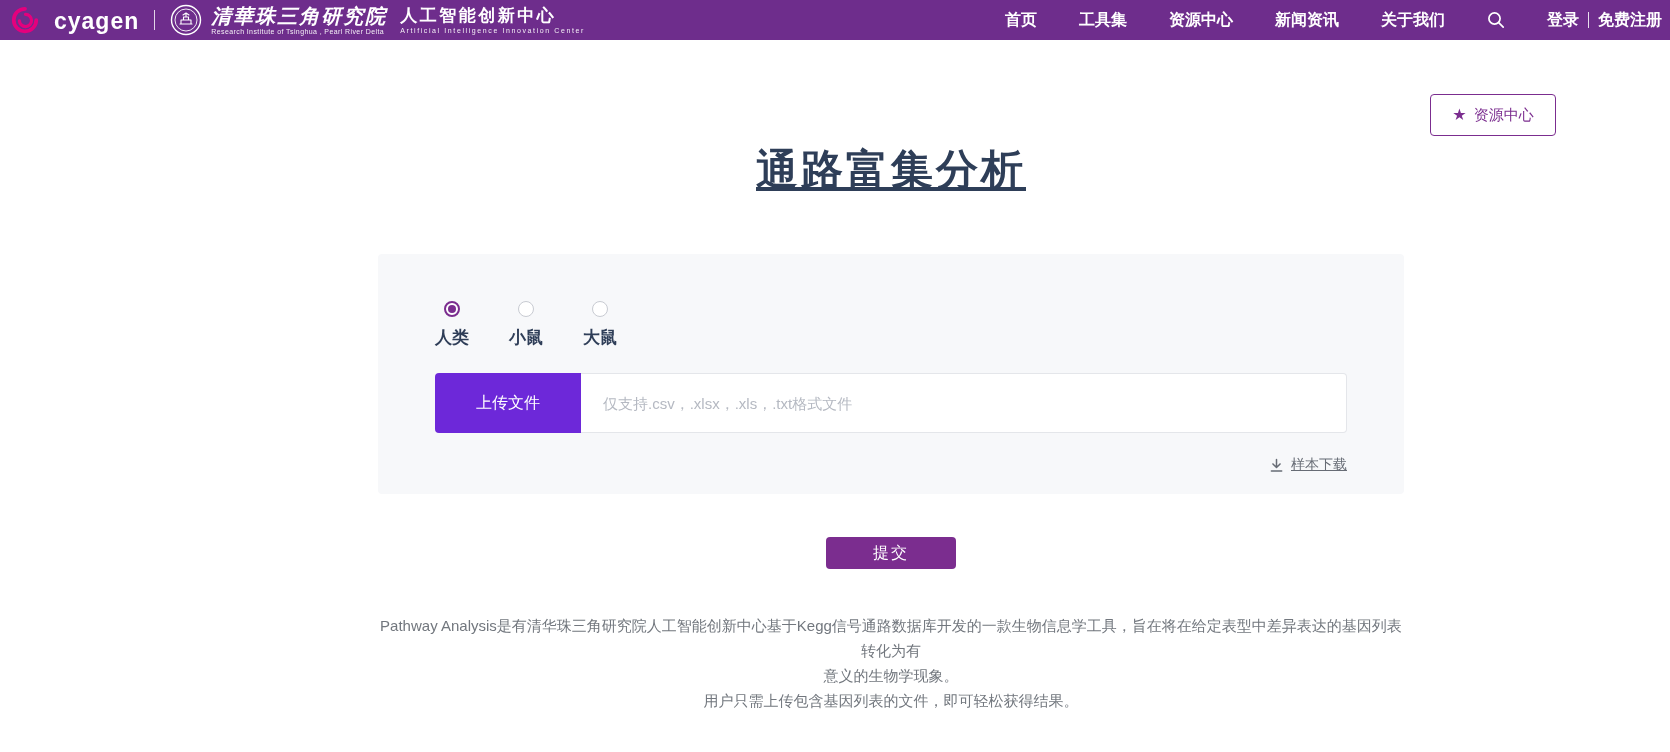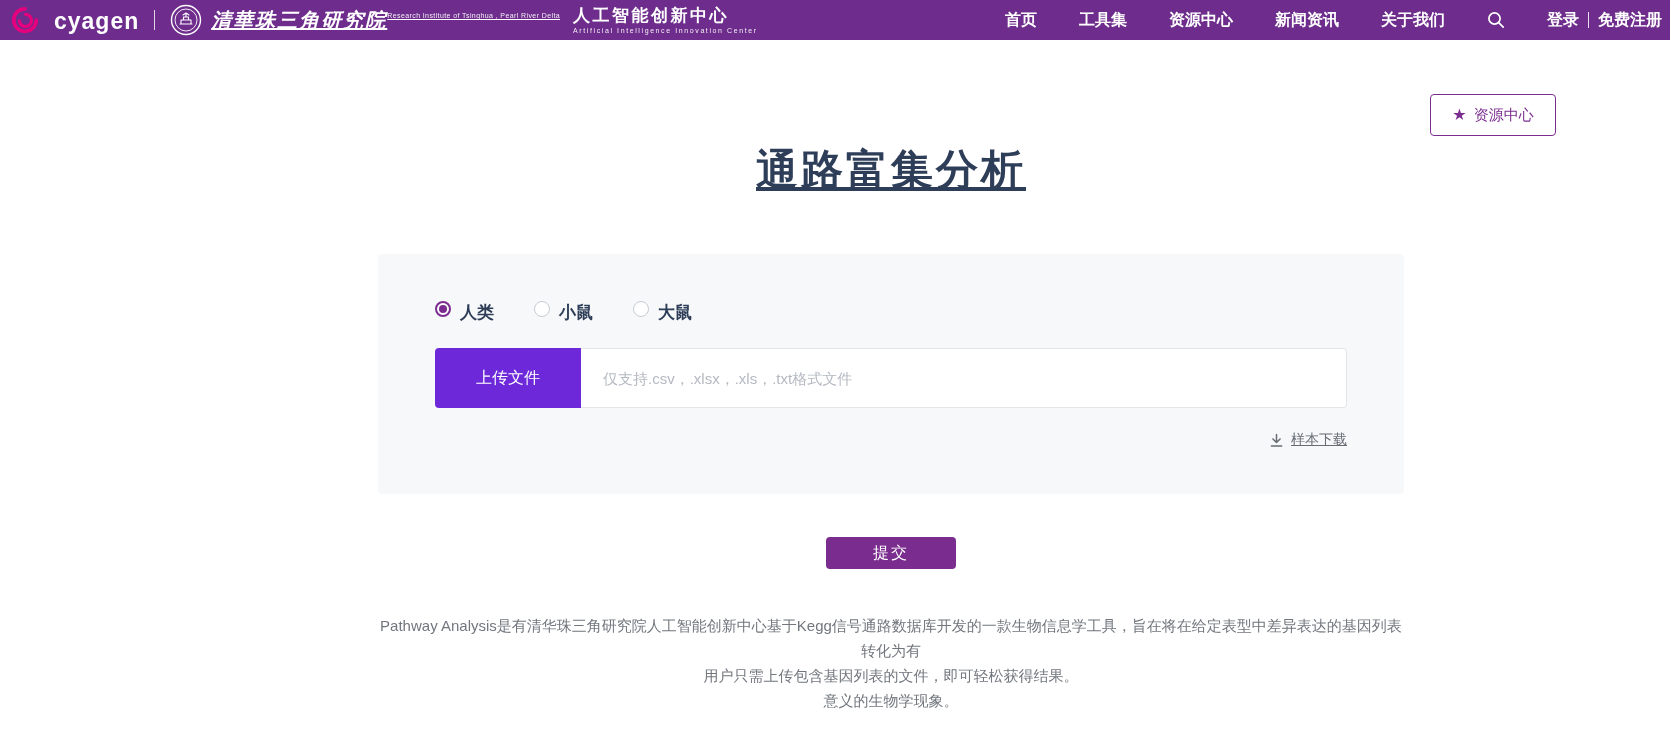--- a/index.html
+++ b/index.html
@@ -7,21 +7,21 @@
     font-family:"Liberation Sans","DejaVu Sans",sans-serif; }
 
   
   .topbar { position:relative; width:100%; height:40px; background:#6E2D8C;
     display:flex; align-items:center; justify-content:space-between;
     padding:0 8px 0 10px; color:#fff; }
   .nav-left { display:flex; align-items:center; gap:9px; height:100%; }
   .logo-wrap { display:flex; align-items:flex-end; gap:14px; cursor:pointer; }
   .logo-text { font-size:23px; font-weight:bold; letter-spacing:1px; color:#fff; }
   .logo-divider { width:1px; height:20px; background:rgba(255,255,255,.8); margin:0 6px; }
-  .inst-block { display:flex; flex-direction:row; line-height:1;text-decoration:underline; }
+  .inst-block { display:flex; flex-direction:column; line-height:1; }
   .inst-name { font-family:"DejaVu Serif","Liberation Serif",serif; font-style:italic;
     font-weight:bold; font-size:20px; letter-spacing:2px; }
   .inst-sub { font-size:7px; letter-spacing:.4px; margin-top:2px; color:rgba(255,255,255,.92); }
   .center-block { display:flex; flex-direction:column; line-height:1; margin-left:4px; }
   .center-name { font-size:17px; font-weight:bold; letter-spacing:2.5px; }
   .center-sub { font-size:7px; letter-spacing:1.6px; margin-top:3px; color:rgba(255,255,255,.92); }
 
   .nav-right { display:flex; align-items:center; gap:42px; }
   .nav-item { font-size:16px; font-weight:600; color:#fff; cursor:pointer; white-space:nowrap; }
   .search-btn { display:flex; align-items:center; cursor:pointer; }
@@ -38,21 +38,21 @@
 
   
   .container { width:1026px; margin-left:378px; }
   .page-title { margin-top:102px; text-align:center; font-size:42px; font-weight:bold;
     letter-spacing:3px; color:#2E3E58;text-decoration:underline; }
 
   .card { margin-top:56px; width:1026px; height:240px; background:#F7F8FA;
     border-radius:4px; padding:47px 57px 0 57px; }
 
   .radio-group { display:flex; align-items:center; gap:40px; }
-  .radio-option { display:flex; align-items:flex-start; gap:9px; cursor:pointer; }
+  .radio-option { display:flex; align-items:center; gap:9px; cursor:pointer;flex-direction:column; }
   .radio-circle { width:16px; height:16px; border-radius:50%;
     border:1px solid #C8CBD2; background:#fff; position:relative; flex:0 0 auto; }
   .radio-circle.checked { border:2px solid #7B2D8F; }
   .radio-circle.checked::after { content:""; position:absolute; left:2px; top:2px;
     width:8px; height:8px; border-radius:50%; background:#7B2D8F; }
   .radio-label { font-size:17px; font-weight:bold; color:#2F3E58; }
 
   .upload-row { display:flex; margin-top:24px; height:60px; width:912px; }
   .upload-btn { width:146px; height:60px; background:#6d28d9; color:#fff;
     border:none; border-radius:4px 0 0 4px; font-size:16px; cursor:pointer;
@@ -159,16 +159,16 @@
         </svg>
         <span class="lbl">样本下载</span>
       </a>
     </div>
   </section>
 
   <button class="submit-btn">提交</button>
 
   <div class="desc">
     <div>Pathway Analysis是有清华珠三角研究院人工智能创新中心基于Kegg信号通路数据库开发的一款生物信息学工具，旨在将在给定表型中差异表达的基因列表转化为有</div>
+    <div>意义的生物学现象。</div>
     <div>用户只需上传包含基因列表的文件，即可轻松获得结果。</div>
-    <div>意义的生物学现象。</div>
   </div>
 </main>
 
 </body></html>

